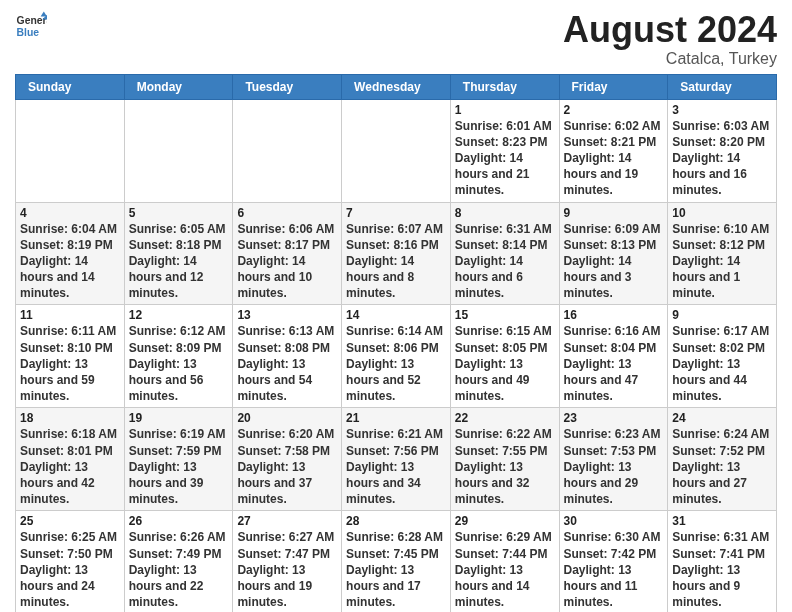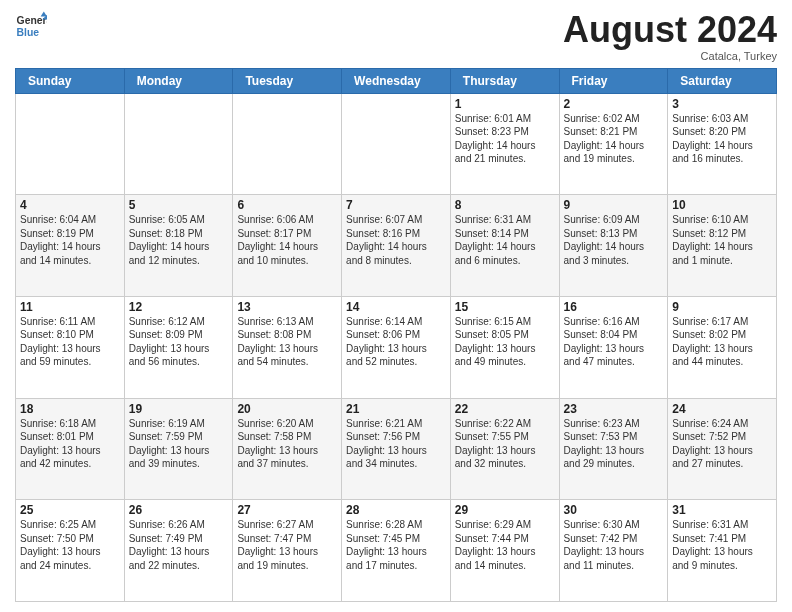--- a/index.html
+++ b/index.html
@@ -35,21 +35,21 @@
     .title-block {
       text-align: right;
     }
     .main-title {
       font-size: 36px;
       font-weight: bold;
       color: #222;
       line-height: 1.1;
     }
     .subtitle {
-      font-size: 11px;
+      font-size: 16px;
       color: #555;
     }
     .calendar {
       flex: 1;
       border: 1px solid #ccc;
       border-collapse: collapse;
       width: 100%;
       table-layout: fixed;
     }
     .calendar th {
@@ -73,23 +73,24 @@
     .calendar tr:nth-child(even) td {
       background: #f5f5f5;
     }
     .day-num {
       font-size: 12px;
       font-weight: bold;
       color: #222;
       margin-bottom: 1px;
     }
     .day-info {
-      font-size: 10px;
+      font-size: 12px;
       color: #333;
       line-height: 1.35;
+      font-weight: bold;
     }
     .empty-cell {
       background: #fff !important;
     }
   </style>
 </head>
 <body>
 
 <div class="page">
   <div class="header">

